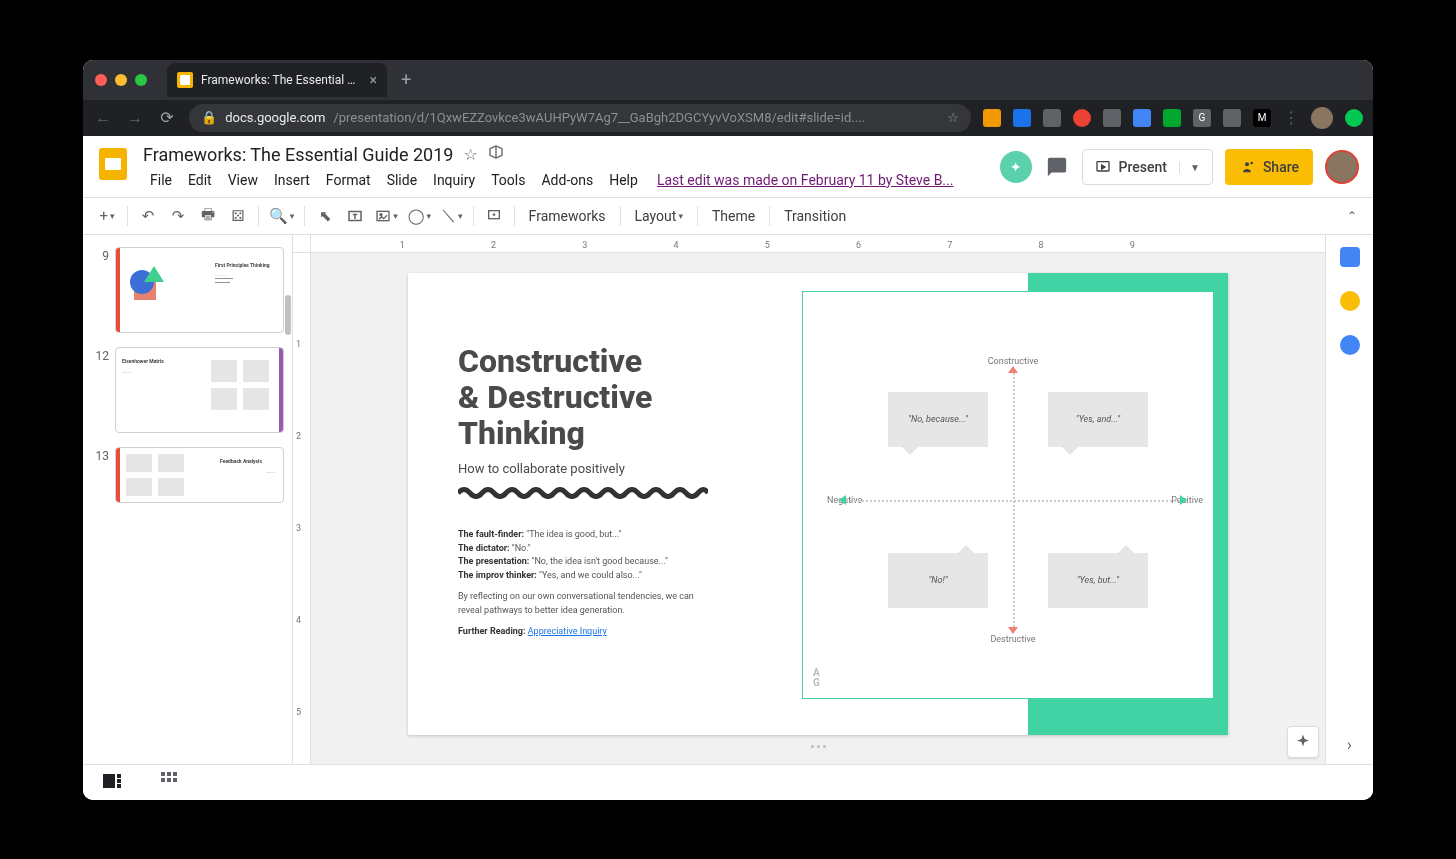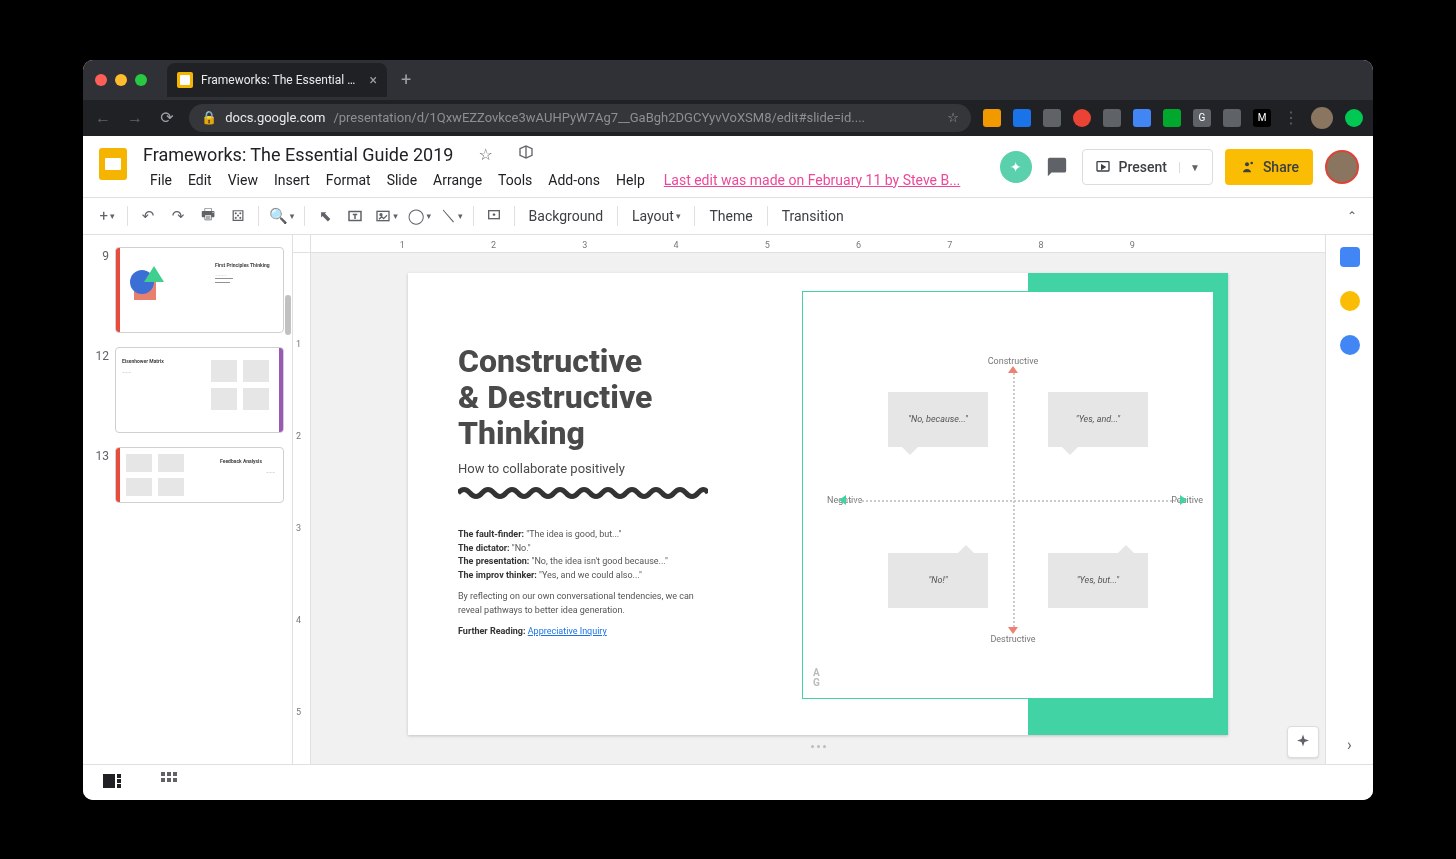--- a/index.html
+++ b/index.html
@@ -32,26 +32,26 @@
 .ext-icons { display: flex; gap: 12px; align-items: center; }
 .ext { width: 18px; height: 18px; border-radius: 3px; display:flex; align-items:center; justify-content:center; font-size:10px; color:#fff; }
 .avatar-sm { width: 22px; height: 22px; border-radius: 50%; background: #8a7560; }
 
 
 .app-area { flex: 1; background: #fff; display: flex; flex-direction: column; min-height: 0; }
 .app-header { display: flex; padding: 8px 14px 0 10px; gap: 10px; }
 .app-logo { width: 40px; height: 40px; display:flex; align-items:center; justify-content:center; }
 .app-logo-svg { width: 36px; height: 36px; }
 .app-title-area { flex: 1; }
-.doc-title-row { display: flex; align-items: center; gap: 25px; }
+.doc-title-row { display: flex; align-items: center; gap: 10px; }
 .doc-title { font-size: 18px; color: #202124; font-weight: 400; }
 .star-icon, .cloud-icon { color: #5f6368; font-size: 16px; }
 .menu-bar { display: flex; gap: 2px; font-size: 14px; color: #202124; margin-top: 4px; align-items: baseline; }
 .menu-item { padding: 3px 7px; border-radius: 3px; }
-.last-edit { color: #ec4899; text-decoration: underline; font-size: 14px; margin-left: 10px; }
+.last-edit { color: #701a75; text-decoration: underline; font-size: 14px; margin-left: 10px; }
 
 .header-actions { display: flex; align-items: center; gap: 12px; }
 .brand-circle { width: 32px; height: 32px; border-radius: 50%; background: #5ad0ac; display:flex; align-items:center; justify-content:center; color:#fff; font-size:14px;}
 .comment-icon { width: 26px; height: 26px; color: #5f6368; display:flex; align-items:center; justify-content:center;}
 .present-btn { border: 1px solid #dadce0; border-radius: 4px; height: 36px; display: flex; align-items: center; padding: 0 12px; gap: 8px; font-size: 14px; font-weight: 500; color: #3c4043; }
 .present-btn .caret { border-left: 1px solid #dadce0; padding-left: 10px; margin-left: 4px; color:#5f6368; font-size:10px;}
 .share-btn { background: #fbbc04; border-radius: 4px; height: 36px; display: flex; align-items: center; padding: 0 14px; gap: 8px; font-size: 14px; font-weight: 500; color: #3c4043; }
 .profile-pic { width: 34px; height: 34px; border-radius: 50%; background: #8a7560; border: 2px solid #db4437; }
 
 
@@ -205,21 +205,21 @@
               </svg>
           </span>
         </div>
         <div class="menu-bar">
           <span class="menu-item">File</span>
           <span class="menu-item">Edit</span>
           <span class="menu-item">View</span>
           <span class="menu-item">Insert</span>
           <span class="menu-item">Format</span>
           <span class="menu-item">Slide</span>
-          <span class="menu-item">Arrange</span>
+          <span class="menu-item">Inquiry</span>
           <span class="menu-item">Tools</span>
           <span class="menu-item">Add-ons</span>
           <span class="menu-item">Help</span>
           <span class="last-edit">Last edit was made on February 11 by Steve B...</span>
         </div>
       </div>
       <div class="header-actions">
         <div class="brand-circle">✦</div>
         <div class="comment-icon">
           <svg width="22" height="22" viewBox="0 0 24 24" fill="#5f6368">
@@ -274,21 +274,21 @@
       <span class="tb-btn">◯<span class="tb-caret">▾</span></span>
       <span class="tb-btn">＼<span class="tb-caret">▾</span></span>
       <span class="tb-sep"></span>
       <span class="tb-btn">
         <svg width="16" height="16" viewBox="0 0 24 24" fill="none" stroke="#5f6368" stroke-width="2">
             <rect x="4" y="4" width="16" height="12"></rect>
             <path d="M12 8v4M10 10h4"></path>
           </svg>
       </span>
       <span class="tb-sep"></span>
-      <span class="tb-text">Background</span>
+      <span class="tb-text">Frameworks</span>
       <span class="tb-sep"></span>
       <span class="tb-text layout-btn">
           <span>Layout</span>
           <span class="tb-caret">▾</span>
         </span>
       <span class="tb-sep"></span>
       <span class="tb-text">Theme</span>
       <span class="tb-sep"></span>
       <span class="tb-text">Transition</span>
       <span class="collapse-caret">⌃</span>

